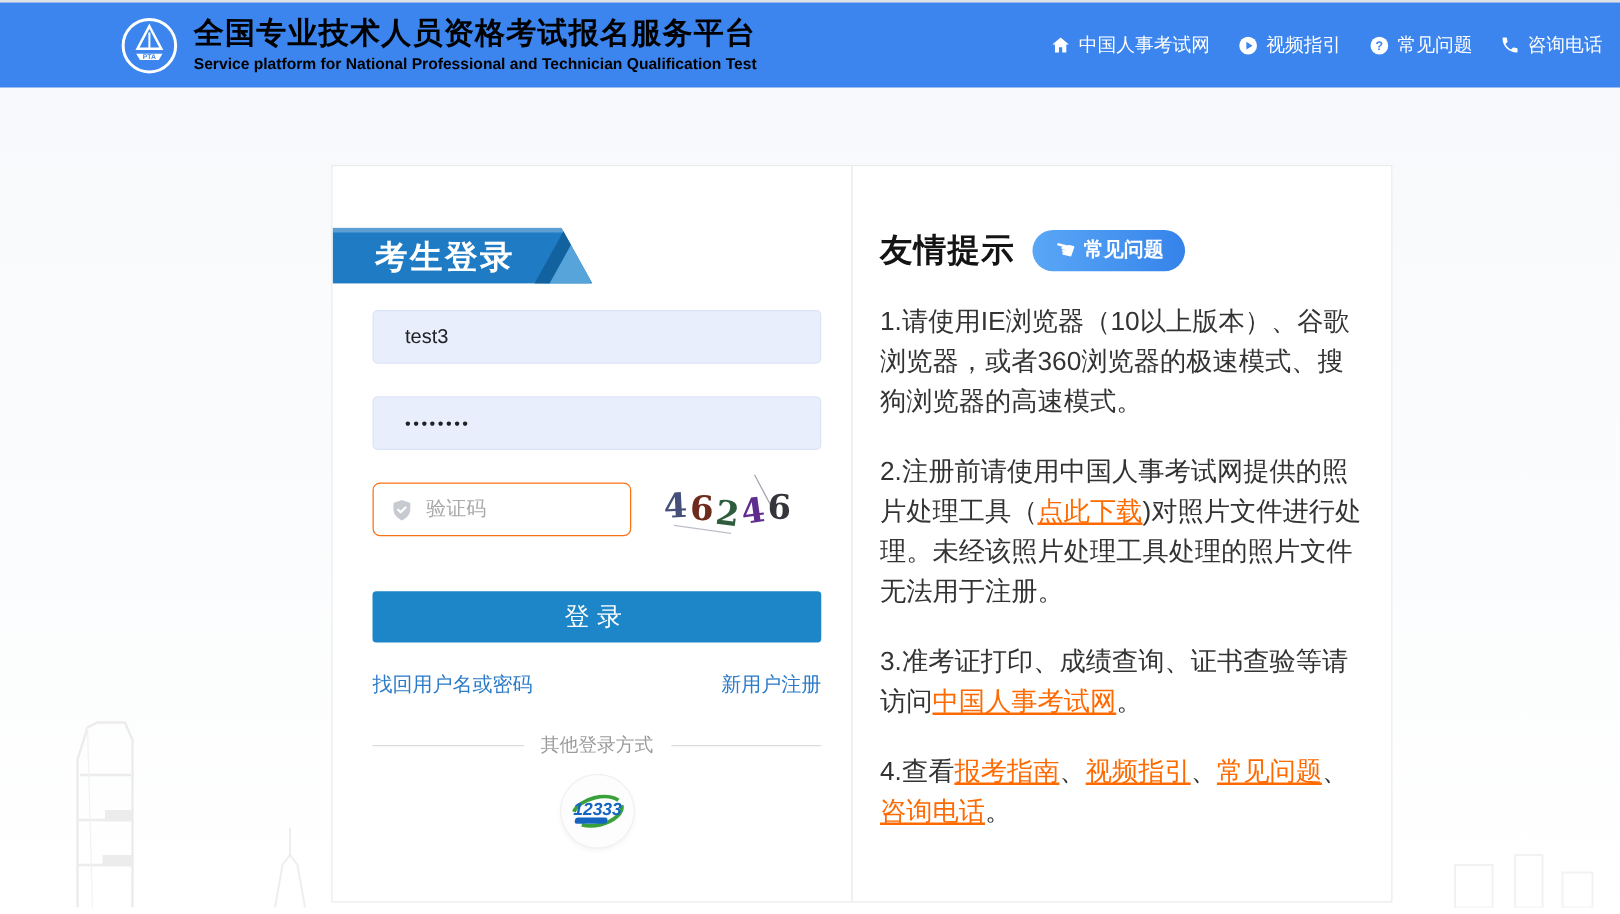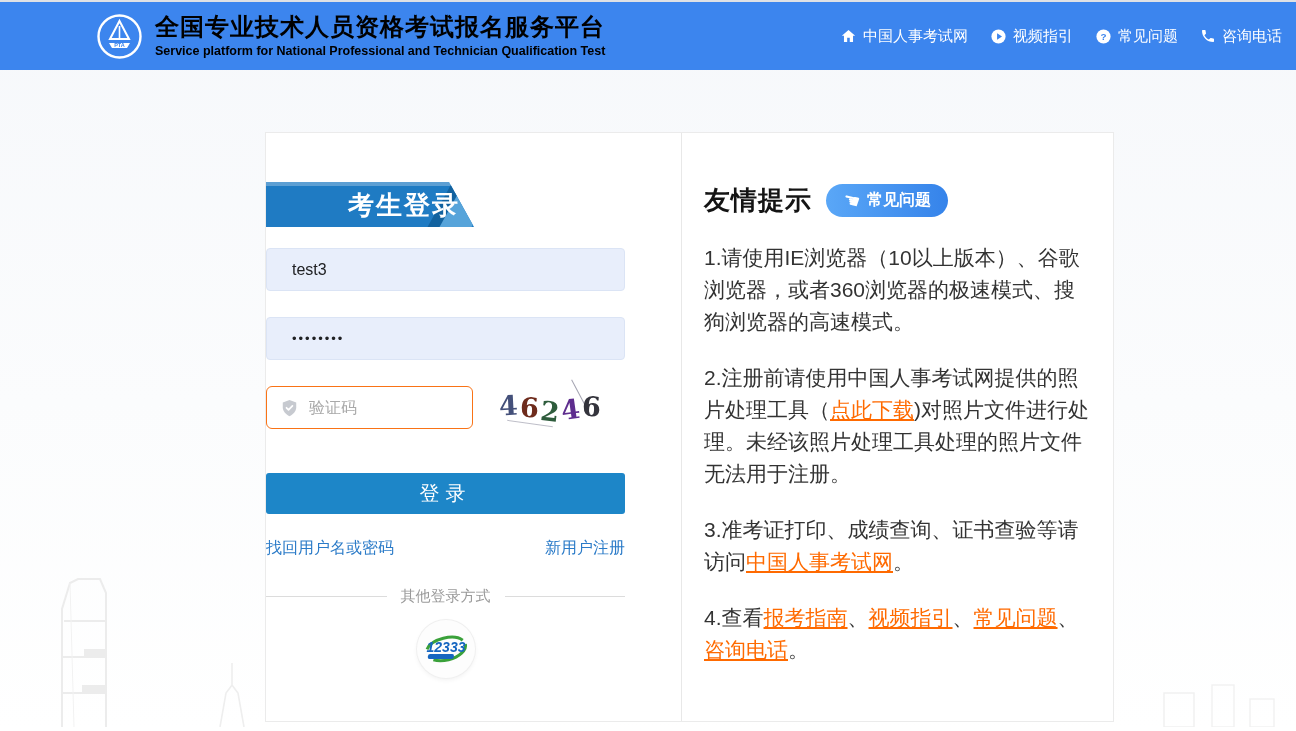--- a/index.html
+++ b/index.html
@@ -23,30 +23,30 @@
 
   
   .card { position:absolute; left:265px; top:132px; width:849px; height:590px;
           background:#ffffff; border:1px solid #ebebeb; display:flex; }
   .card-left { width:418px; border-right:1px solid #e8e8e8; position:relative; }
   .card-right { flex:1; padding:50px 19px 0 22px; }
 
   
   .ribbon { position:relative; margin-top:49px; width:208px; height:45px; background:#1f7bc3;
             clip-path:polygon(0 0, 88% 0, 100% 100%, 0 100%);
-            box-shadow:inset 0 4px 0 rgba(255,255,255,0.28);padding-left:48px; }
+            box-shadow:inset 0 4px 0 rgba(255,255,255,0.28); }
   .ribbon .tail { position:absolute; top:0; right:-10px; width:36px; height:100%;
                   background:#57a4da; transform:skewX(-29deg); }
   .ribbon .fold { position:absolute; top:0; right:22px; width:12px; height:100%;
                   background:#12629f; transform:skewX(-29deg); }
   .ribbon .ribbon-text { position:relative; display:block; padding-left:34px; line-height:47px;
                   color:#ffffff; font-size:26px; font-weight:bold; letter-spacing:2px; }
 
   
-  .form-area { width:359px; }
+  .form-area { margin-left:32px; width:359px; }
   .field { display:block; width:359px; height:43px; border:1px solid #dbe4f5; border-radius:4px;
            background:#e8eefb; padding:0 14px 0 25px; font-size:16px; color:#202124; outline:none;
            font-family:"Liberation Sans","DejaVu Sans",sans-serif; }
   .field.username { margin-top:21px; }
   .field.password { margin-top:26px; letter-spacing:2px; font-size:13px; }
   .captcha-row { margin-top:26px; display:flex; align-items:center; }
   .captcha-input-wrap { position:relative; width:207px; height:43px; }
   .captcha-input { width:207px; height:43px; border:1px solid #f97316; border-radius:6px; background:#ffffff;
                    padding:0 10px 0 42px; font-size:16px; color:#333; outline:none;
                    font-family:"Liberation Sans","DejaVu Sans",sans-serif; }

